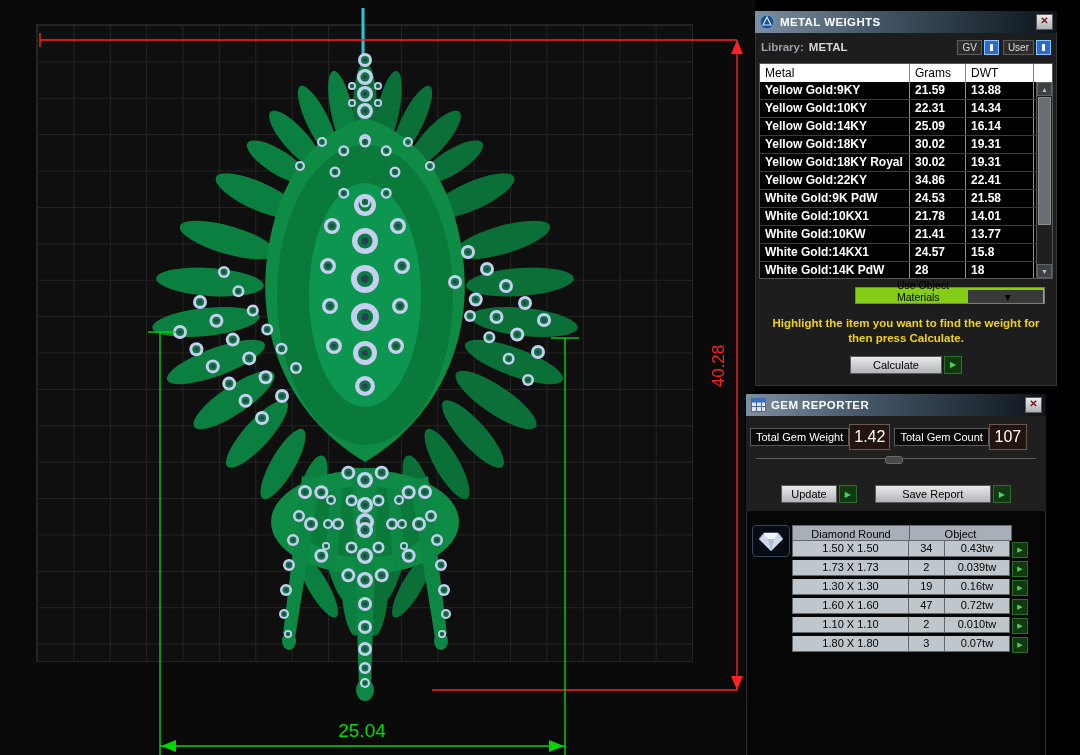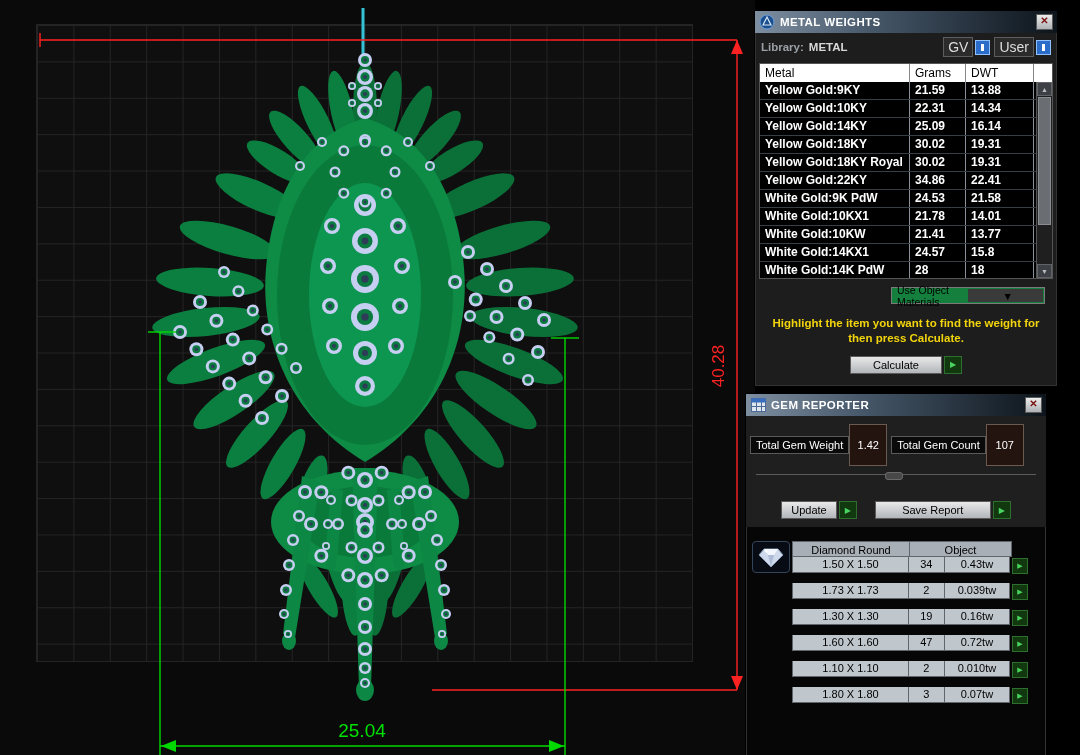--- a/index.html
+++ b/index.html
@@ -26,21 +26,21 @@
   .graybtn{height:16px;background:linear-gradient(#e9e9e9,#b2b6ba);border:1px solid #5a5a5a;color:#000;
            font-size:11px;display:flex;align-items:center;justify-content:center;padding:0 9px;cursor:pointer;}
   .goicon{width:16px;height:16px;background:#11380f;border:1px solid #2e6e2e;color:#4ad45f;font-size:8px;
           display:flex;align-items:center;justify-content:center;margin-left:2px;cursor:pointer;}
 
   
   .panel-metal{left:754px;top:10px;width:302px;height:375px;}
   .libraryrow{height:20px;display:flex;align-items:center;padding:4px 6px 0 6px;}
   .lib-label{color:#9aa0a6;font-size:11.5px;font-weight:bold;}
   .lib-value{color:#d8d8d8;font-size:11.5px;font-weight:bold;margin-left:5px;flex:1;}
-  .minibtn{background:#2b2b2b;border:1px solid #5d5d5d;color:#ddd;font-size:14px;padding:1px 4px;
+  .minibtn{background:#2b2b2b;border:1px solid #5d5d5d;color:#ddd;font-size:10px;padding:1px 4px;
            margin-left:4px;cursor:pointer;}
   .togglebox{width:13px;height:13px;background:#2a6cc8;border:1px solid #8fc0ff;margin-left:2px;
              display:flex;align-items:center;justify-content:center;cursor:pointer;}
   .togglebox i{display:block;width:3px;height:7px;background:#fff;}
 
   .mtable{position:relative;margin:6px 4px 0 4px;height:214px;background:#000;border:1px solid #555;
           display:flex;flex-direction:column;overflow:hidden;}
   .mhead{display:flex;height:18px;background:#fff;flex:0 0 18px;}
   .mhcell{font-size:12px;color:#000;line-height:18px;padding-left:5px;border-right:1px solid #888;box-sizing:border-box;}
   .c0{width:150px;} .c1{width:56px;} .c2{width:68px;}
@@ -48,49 +48,49 @@
   .mrow{display:flex;height:17px;border-bottom:1px solid #383e46;cursor:pointer;font-weight:bold;}
   .mcell{font-size:12px;color:#fff;line-height:16px;padding-left:5px;border-right:1px solid #8a9099;box-sizing:border-box;}
   .mscroll{position:absolute;right:0;top:18px;bottom:0;width:15px;background:#1f1f1f;border-left:1px solid #555;}
   .sb-btn{position:absolute;left:0;width:15px;height:14px;background:#3d4146;color:#b9bdc1;font-size:7px;
           text-align:center;line-height:14px;border:1px solid #606468;box-sizing:border-box;cursor:pointer;}
   .sb-up{top:0;} .sb-down{bottom:0;}
   .sb-thumb{position:absolute;left:1px;top:15px;width:13px;height:128px;background:#6a6e73;border:1px solid #8a8e93;
             box-sizing:border-box;cursor:grab;}
 
   .matrow{display:flex;justify-content:flex-end;padding:8px 12px 0 0;}
-  .dropdown{width:152px;height:15px;background:#15803d;border:1px solid #7a7a7a;display:flex;align-items:center;cursor:pointer;}
+  .dropdown{width:152px;height:15px;background:#84cc16;border:1px solid #7a7a7a;display:flex;align-items:flex-end;cursor:pointer;padding-left:36px;}
   .dropdown span{flex:1;font-size:10.5px;color:#000;padding-left:5px;}
   .dd-arrow{width:13px;height:13px;background:#3a3a3a;color:#ddd;font-size:8px;display:flex;align-items:center;
             justify-content:center;margin-right:1px;}
   .instr{margin:12px auto 0 auto;width:272px;text-align:center;color:#f2d40c;font-size:11.5px;font-weight:bold;line-height:1.3;}
   .calcrow{display:flex;justify-content:center;margin-top:10px;}
   .calcrow .graybtn{width:72px;}
 
   
   .panel-gem{left:745px;top:393px;width:300px;height:362px;background:#060606;}
   .gem-top{background:#1f1f1f;padding-bottom:8px;}
   .totalsrow{display:flex;align-items:center;margin:8px 4px 0 4px;}
   .lblbox{background:#0a0a0a;border:1px solid #5a5a5a;color:#fff;font-size:11px;height:16px;
           display:flex;align-items:center;padding:0 5px;}
-  .valbox{background:#241410;border:1px solid #6a5a50;color:#fff;font-size:11px;height:16px;min-width:28px;
-          display:flex;align-items:center;justify-content:center;padding:12px 4px;}
+  .valbox{background:#241410;border:1px solid #6a5a50;color:#fff;font-size:16px;height:16px;min-width:28px;
+          display:flex;align-items:center;justify-content:center;padding:4px 4px;}
   .divider{position:relative;margin:8px 10px 0 10px;border-top:1px solid #5c5c5c;height:6px;}
   .grip{position:absolute;left:46%;top:-3px;width:16px;height:6px;background:#484848;border:1px solid #6a6a6a;border-radius:3px;cursor:pointer;}
   .btnrow{display:flex;justify-content:center;margin-top:20px;text-align:center;}
   .btn-gap{width:18px;}
 
   .gemtable{position:relative;margin:14px 0 0 46px;width:236px;border-radius:20px;}
   .gicon{position:absolute;left:-40px;top:0;width:36px;height:30px;background:#060b14;border:1px solid #36465a;
          border-radius:4px;display:flex;align-items:center;justify-content:center;}
   .ghead{display:flex;height:16px;}
   .ghcell{background:#a9afb6;color:#000;font-size:11px;line-height:16px;text-align:center;
           border:1px solid #60666c;box-sizing:border-box;}
   .gh0{width:118px;} .gh1{width:102px;border-left:none;}
-  .grow{display:flex;height:26px;align-items:flex-start;}
+  .grow{display:flex;height:19px;align-items:flex-start;}
   .gcell{background:#bfc6cc;color:#000;font-size:11px;line-height:14px;text-align:center;height:16px;
          border:1px solid #60666c;border-top:none;box-sizing:border-box;}
   .g0{width:118px;} .g1{width:36px;border-left:none;} .g2{width:66px;border-left:none;}
   .growarrow{width:14px;height:14px;margin:1px 0 0 2px;background:#11380f;border:1px solid #2e6e2e;color:#4ad45f;
              font-size:7px;display:flex;align-items:center;justify-content:center;cursor:pointer;}
 </style>
 </head>
 <body>
 
 <div class="stage">

